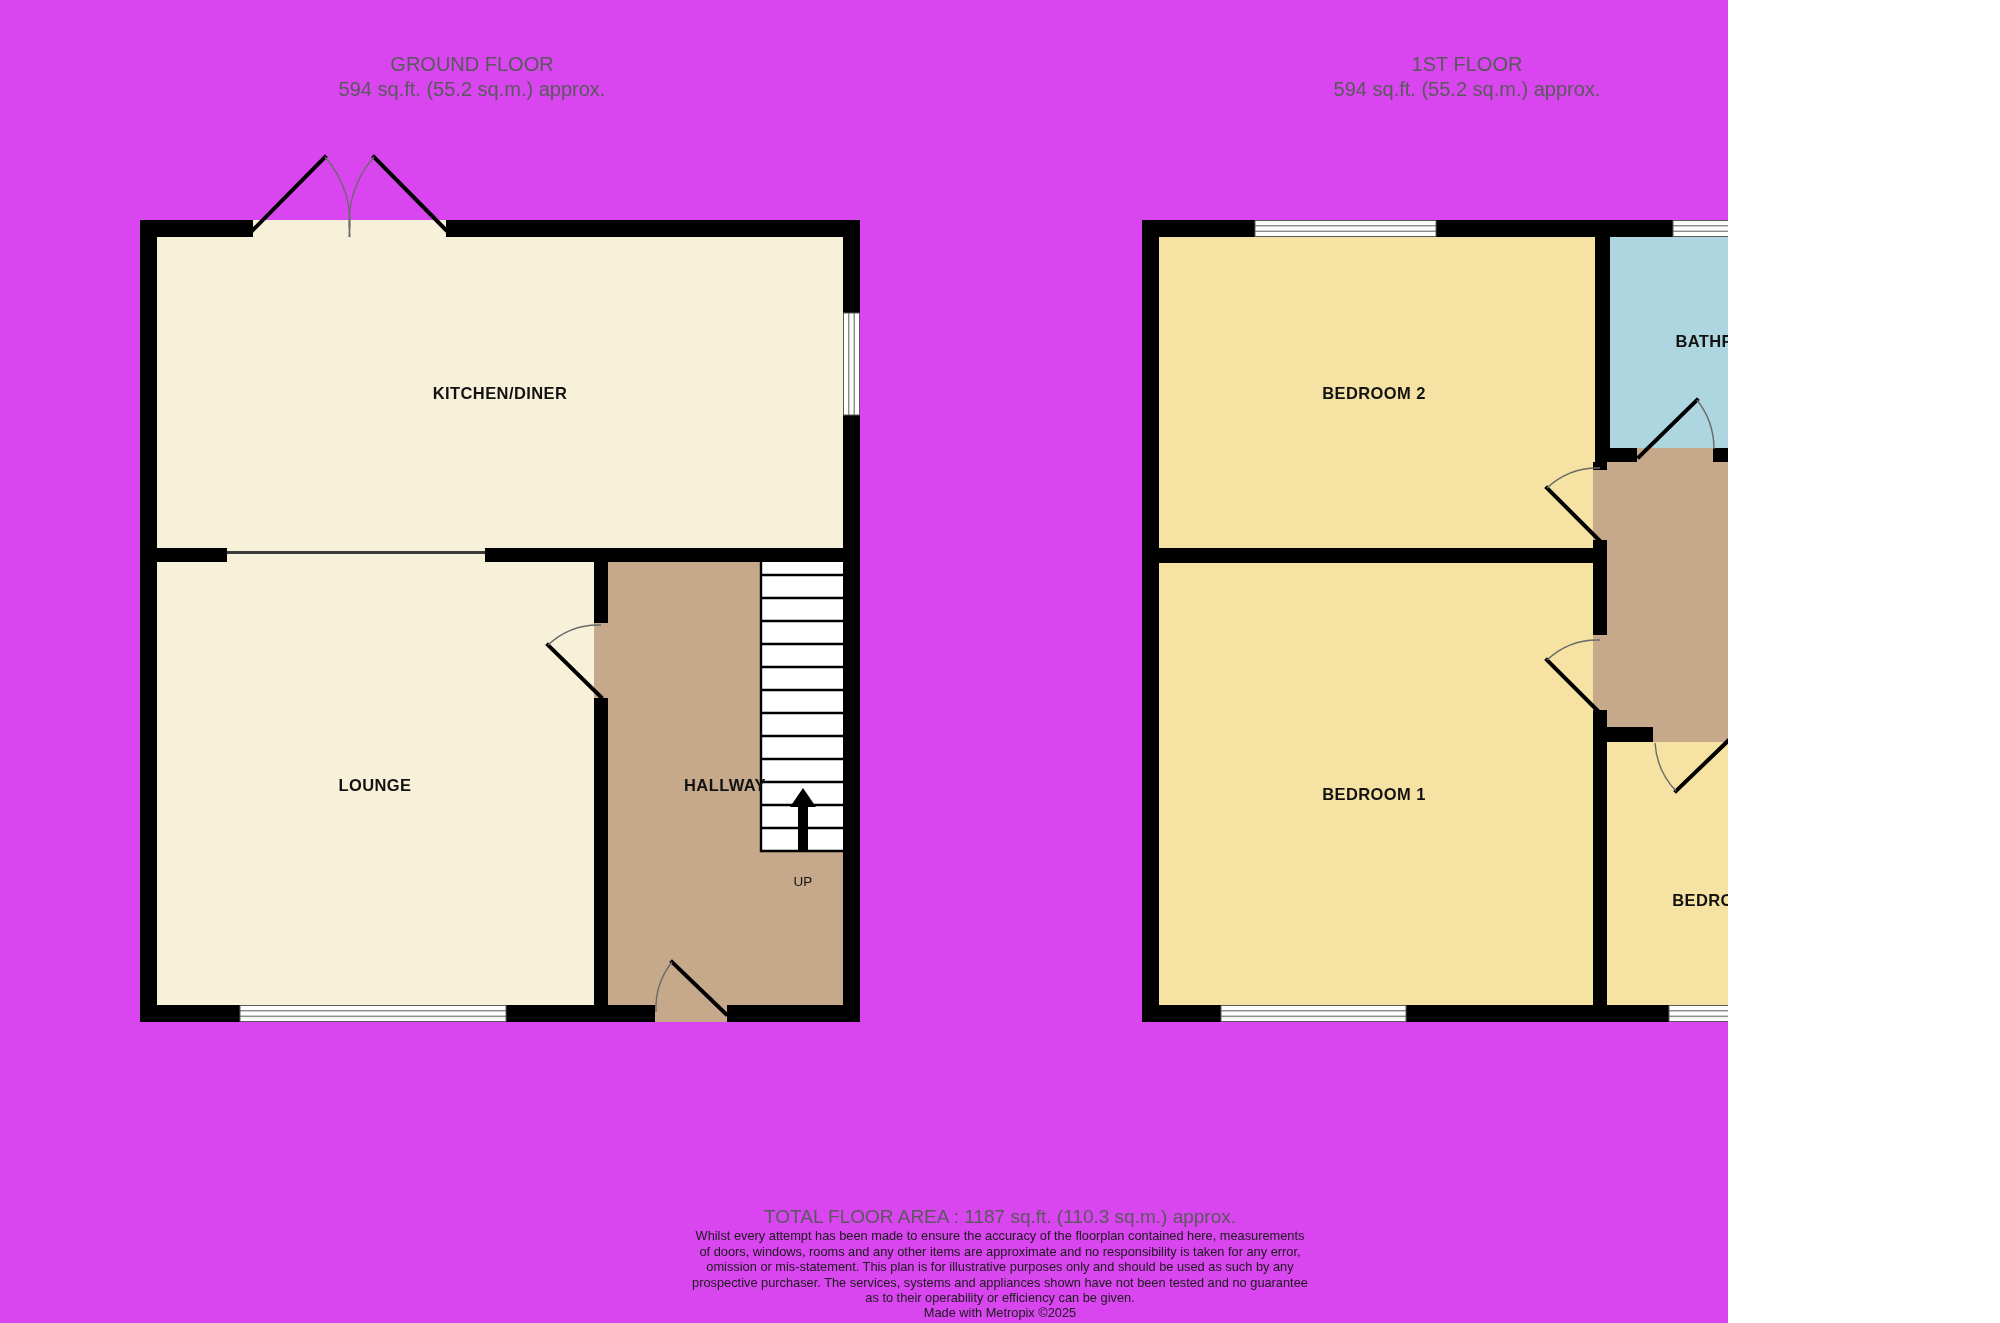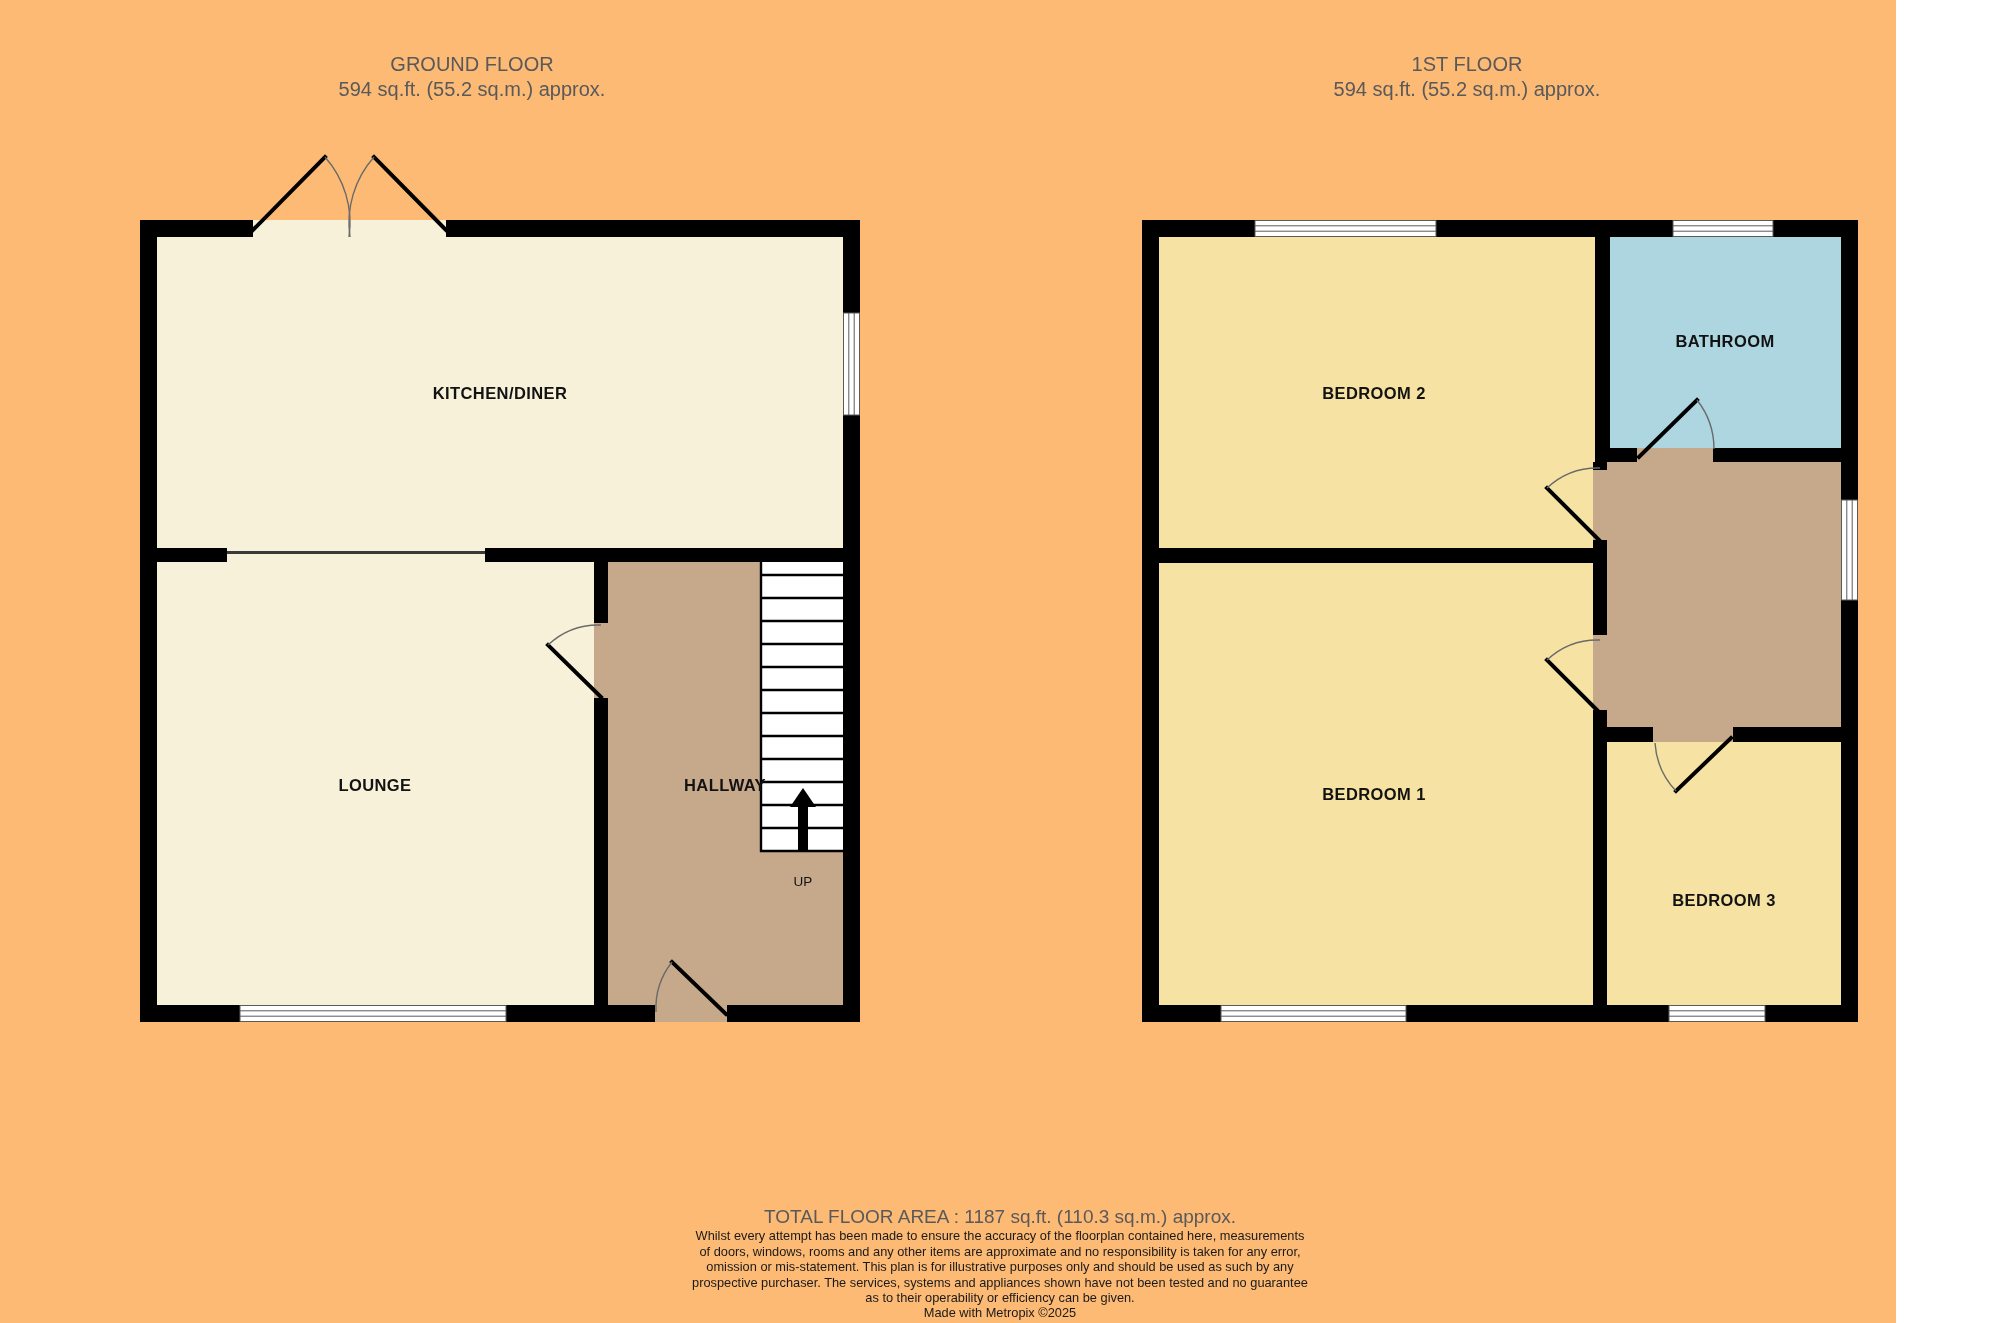--- a/index.html
+++ b/index.html
@@ -1,16 +1,16 @@
 <!DOCTYPE html>
 <html><head>
 <meta charset="utf-8">
 <style>
   html,body { margin:0; padding:0; background:#ffffff; }
-  #canvas { position:relative; width:1896px; height:1323px; background:#fdba74; overflow:hidden; }
+  #canvas { position:relative; width:1728px; height:1323px; background:#d946ef; overflow:hidden; }
   svg { display:block; }
   text { text-anchor:middle; }
   .plan-title   { font:20px "Liberation Sans", sans-serif; fill:#59595C; }
   .room-label   { font:bold 16.5px "Liberation Sans", sans-serif; fill:#121212; letter-spacing:0.4px; }
   .up-label     { font:13.5px "Liberation Sans", sans-serif; fill:#121212; }
   .total-area   { font:19px "Liberation Sans", sans-serif; fill:#59595C; }
   .disclaimer   { font:12.8px "Liberation Sans", sans-serif; fill:#1a1a1a; }
   .win-rect     { fill:#ffffff; stroke:#5a5a5a; stroke-width:1; }
   .win-line     { stroke:#5a5a5a; stroke-width:1; }
   .door-leaf    { stroke-width:4; fill:none; stroke-linecap:square; }

